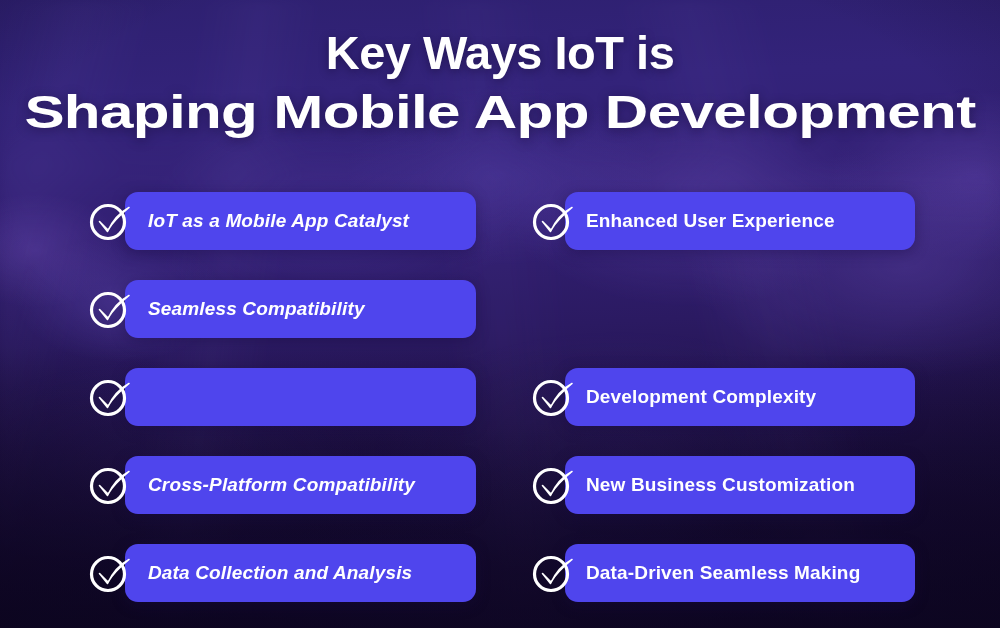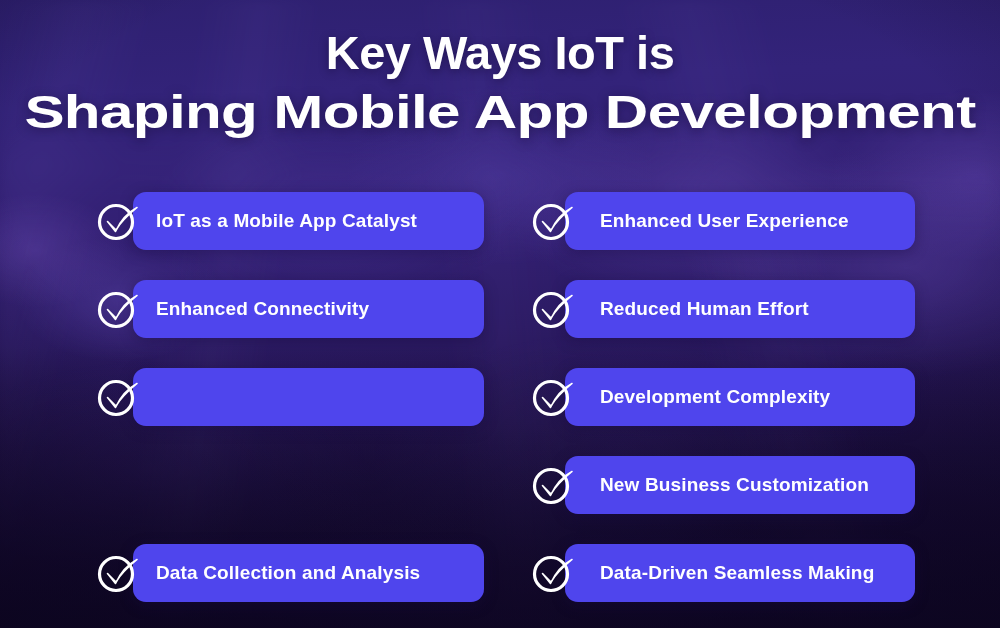--- a/index.html
+++ b/index.html
@@ -110,21 +110,21 @@
   }
   .list-row {
     position: relative;
     height: 88px;
   }
   .col {
     position: absolute;
     top: 0;
     height: 58px;
   }
-  .col-left  { left: 93px; width: 391px; }
+  .col-left  { left: 85px; width: 391px; font-style: italic; }
   .col-right { left: 528px; width: 387px; }
 
   .pill {
     position: absolute;
     top: 0;
     height: 58px;
     border-radius: 13px;
     background: #4f45ed;
     box-shadow: 0 3px 14px rgba(24,10,64,.38);
   }
@@ -136,21 +136,21 @@
     top: 50%;
     transform: translateY(-50%);
     color: #ffffff;
     font-family: "Liberation Sans", sans-serif;
     font-weight: bold;
     font-size: 19px;
     letter-spacing: .15px;
     white-space: nowrap;
   }
   .col-left  .pill-label { left: 63px; }
-  .col-right .pill-label { left: 72px; text-align: center; }
+  .col-right .pill-label { left: 58px; text-align: center; }
 
   .check-icon {
     position: absolute;
     left: 0;
     top: 4px;
     width: 50px;
     height: 50px;
     z-index: 5;
   }
   .check-icon svg { display: block; width: 50px; height: 50px; }
@@ -197,31 +197,21 @@
 
     <div class="list-row">
       <div class="col col-left">
         <div class="pill"></div>
         <span class="check-icon">
           <svg viewBox="0 0 50 50" xmlns="http://www.w3.org/2000/svg">
             <circle cx="23" cy="26" r="16.5" fill="none" stroke="#ffffff" stroke-width="3.2"></circle>
             <path d="M14.5 25.5 L22.5 35.5 Q30 19 44 11.5 Q29.5 23.5 23 34 Z" fill="#ffffff" stroke="#ffffff" stroke-width="1.6" stroke-linejoin="round"></path>
           </svg>
         </span>
-        <span class="pill-label">Enhanced Connectivity</span>
-      </div>
-      <div class="col col-right">
-        <div class="pill"></div>
-        <span class="check-icon">
-          <svg viewBox="0 0 50 50" xmlns="http://www.w3.org/2000/svg">
-            <circle cx="23" cy="26" r="16.5" fill="none" stroke="#ffffff" stroke-width="3.2"></circle>
-            <path d="M14.5 25.5 L22.5 35.5 Q30 19 44 11.5 Q29.5 23.5 23 34 Z" fill="#ffffff" stroke="#ffffff" stroke-width="1.6" stroke-linejoin="round"></path>
-          </svg>
-        </span>
-        <span class="pill-label">Reduced Human Effort</span>
+        <span class="pill-label">Seamless Compatibility</span>
       </div>
     </div>
 
     <div class="list-row">
       <div class="col col-left">
         <div class="pill"></div>
         <span class="check-icon">
           <svg viewBox="0 0 50 50" xmlns="http://www.w3.org/2000/svg">
             <circle cx="23" cy="26" r="16.5" fill="none" stroke="#ffffff" stroke-width="3.2"></circle>
             <path d="M14.5 25.5 L22.5 35.5 Q30 19 44 11.5 Q29.5 23.5 23 34 Z" fill="#ffffff" stroke="#ffffff" stroke-width="1.6" stroke-linejoin="round"></path>
@@ -234,20 +224,30 @@
           <svg viewBox="0 0 50 50" xmlns="http://www.w3.org/2000/svg">
             <circle cx="23" cy="26" r="16.5" fill="none" stroke="#ffffff" stroke-width="3.2"></circle>
             <path d="M14.5 25.5 L22.5 35.5 Q30 19 44 11.5 Q29.5 23.5 23 34 Z" fill="#ffffff" stroke="#ffffff" stroke-width="1.6" stroke-linejoin="round"></path>
           </svg>
         </span>
         <span class="pill-label">Development Complexity</span>
       </div>
     </div>
 
     <div class="list-row">
+      <div class="col col-left">
+        <div class="pill"></div>
+        <span class="check-icon">
+          <svg viewBox="0 0 50 50" xmlns="http://www.w3.org/2000/svg">
+            <circle cx="23" cy="26" r="16.5" fill="none" stroke="#ffffff" stroke-width="3.2"></circle>
+            <path d="M14.5 25.5 L22.5 35.5 Q30 19 44 11.5 Q29.5 23.5 23 34 Z" fill="#ffffff" stroke="#ffffff" stroke-width="1.6" stroke-linejoin="round"></path>
+          </svg>
+        </span>
+        <span class="pill-label">Cross-Platform Compatibility</span>
+      </div>
       <div class="col col-right">
         <div class="pill"></div>
         <span class="check-icon">
           <svg viewBox="0 0 50 50" xmlns="http://www.w3.org/2000/svg">
             <circle cx="23" cy="26" r="16.5" fill="none" stroke="#ffffff" stroke-width="3.2"></circle>
             <path d="M14.5 25.5 L22.5 35.5 Q30 19 44 11.5 Q29.5 23.5 23 34 Z" fill="#ffffff" stroke="#ffffff" stroke-width="1.6" stroke-linejoin="round"></path>
           </svg>
         </span>
         <span class="pill-label">New Business Customization</span>
       </div>

